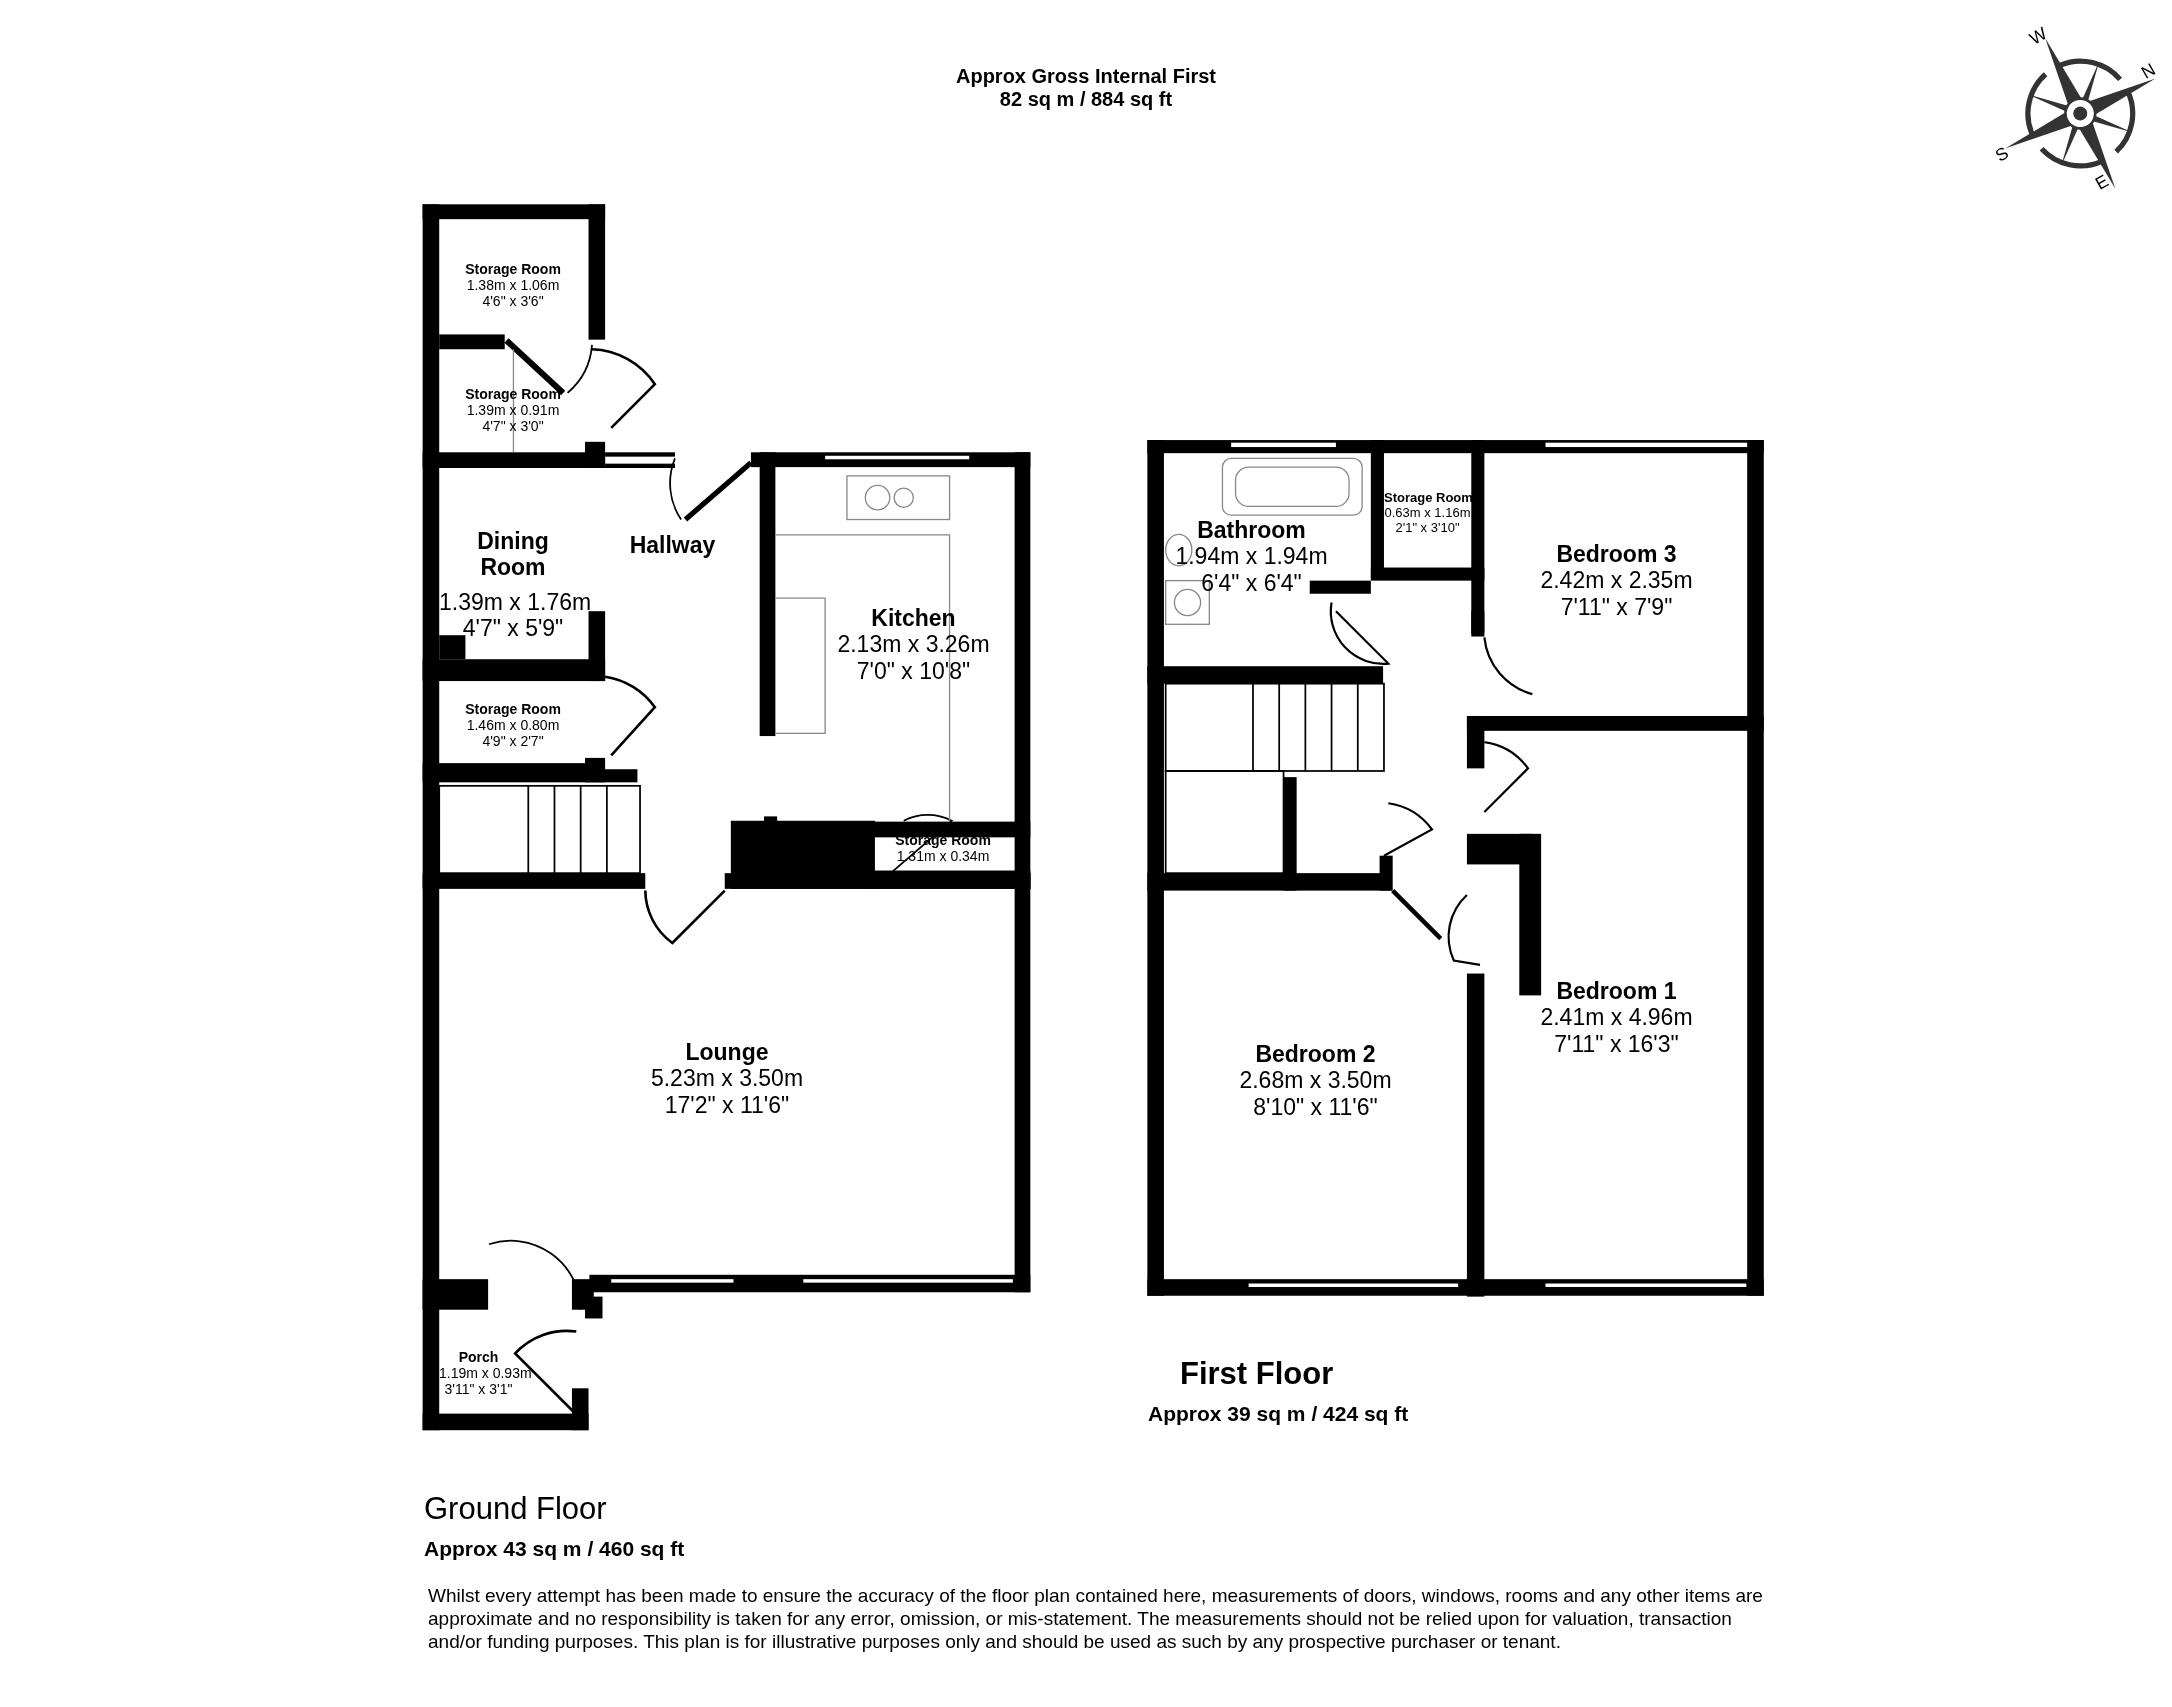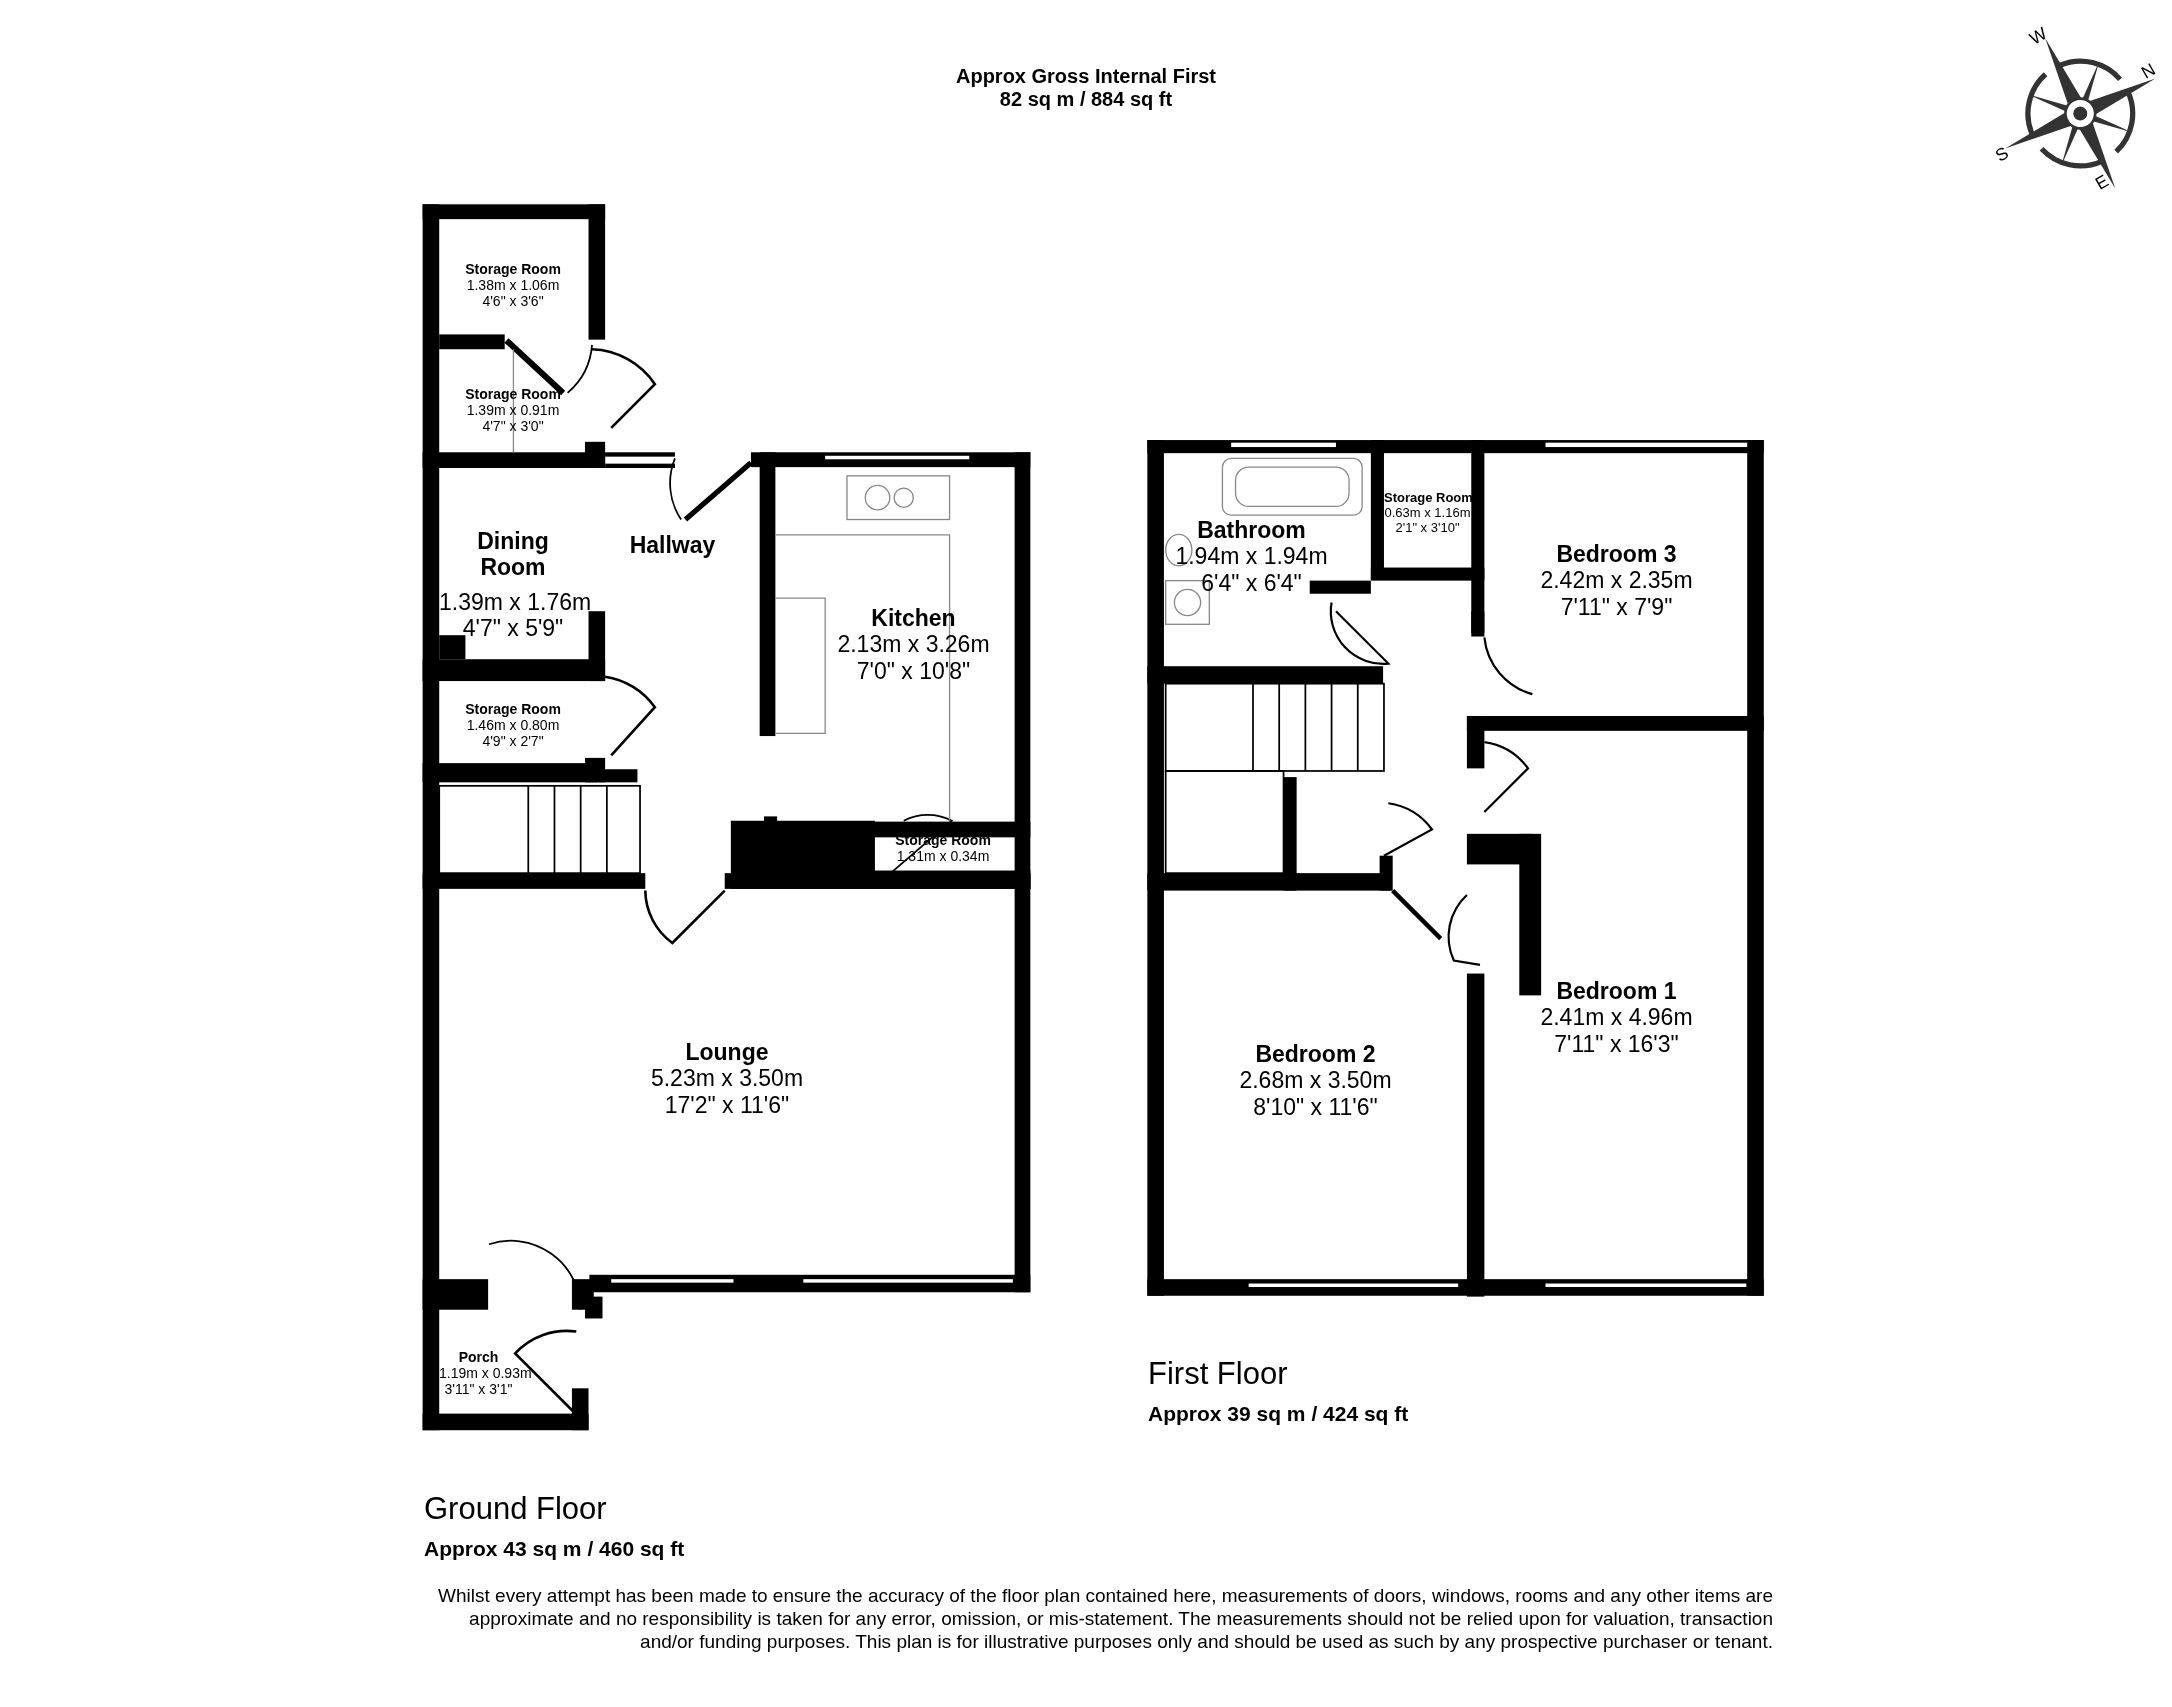--- a/index.html
+++ b/index.html
@@ -3,21 +3,21 @@
 <meta charset="utf-8">
 <style>
   html,body{margin:0;padding:0;background:#fff;}
   body{width:2172px;height:1707px;position:relative;overflow:hidden;font-family:"Liberation Sans",sans-serif;color:#000;}
   svg{position:absolute;left:0;top:0;}
   .t{position:absolute;text-align:center;white-space:nowrap;line-height:1.15;}
   .b{font-weight:bold;}
   .hdr{left:0;width:2172px;top:65px;font-size:20px;font-weight:bold;}
   .floor-title{position:absolute;font-size:31px;}
   .floor-area{position:absolute;font-size:21px;font-weight:bold;}
-  .disclaimer{position:absolute;left:428px;width:1345px;top:1585px;font-size:19px;text-align:right;line-height:1.2;}
+  .disclaimer{position:absolute;left:428px;width:1345px;top:1585px;font-size:19px;text-align:left;line-height:1.2;}
   .rl{font-size:23px;}
   .rl .n{font-weight:bold;}
   .sm{font-size:14px;}
   .sm .n{font-weight:bold;}
 </style>
 </head>
 <body>
 
 <div class="t hdr">
   <div>Approx Gross Internal First</div>
@@ -255,17 +255,17 @@
     <div>8'10" x 11'6"</div>
 </div>
 <div class="t rl" style="left:1485px;width:263px;top:978px;">
   <div class="n">Bedroom 1</div>
     <div>2.41m x 4.96m</div>
     <div>7'11" x 16'3"</div>
 </div>
 
 <div class="floor-title" style="left:424px;top:1491px;">Ground Floor</div>
 <div class="floor-area" style="left:424px;top:1537px;">Approx 43 sq m / 460 sq ft</div>
-<div class="floor-title" style="left:1148px;top:1356px;">First Floor</div>
+<div class="floor-title" style="left:1180px;top:1356px;font-weight:bold;">First Floor</div>
 <div class="floor-area" style="left:1148px;top:1402px;">Approx 39 sq m / 424 sq ft</div>
 
 <div class="disclaimer">Whilst every attempt has been made to ensure the accuracy of the floor plan contained here, measurements of doors, windows, rooms and any other items are approximate and no responsibility is taken for any error, omission, or mis-statement. The measurements should not be relied upon for valuation, transaction and/or funding purposes. This plan is for illustrative purposes only and should be used as such by any prospective purchaser or tenant.</div>
 
 
 </body></html>

